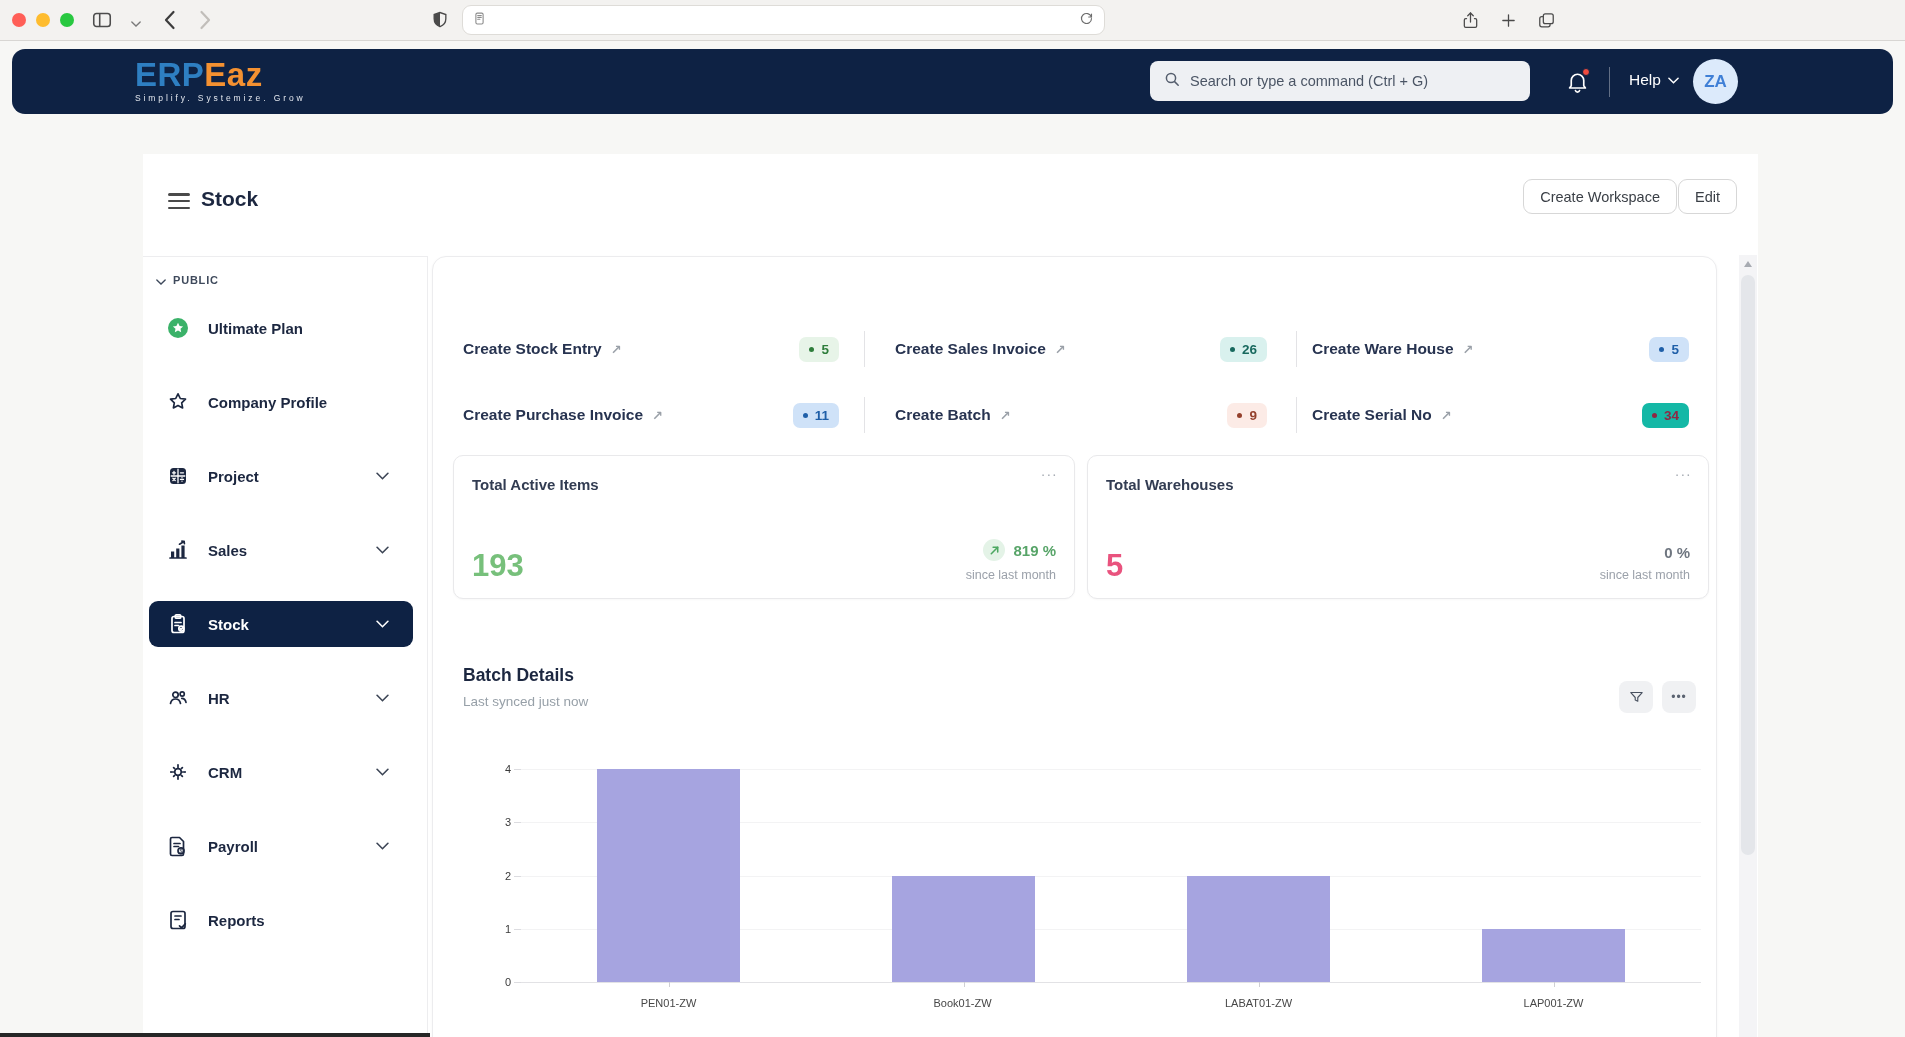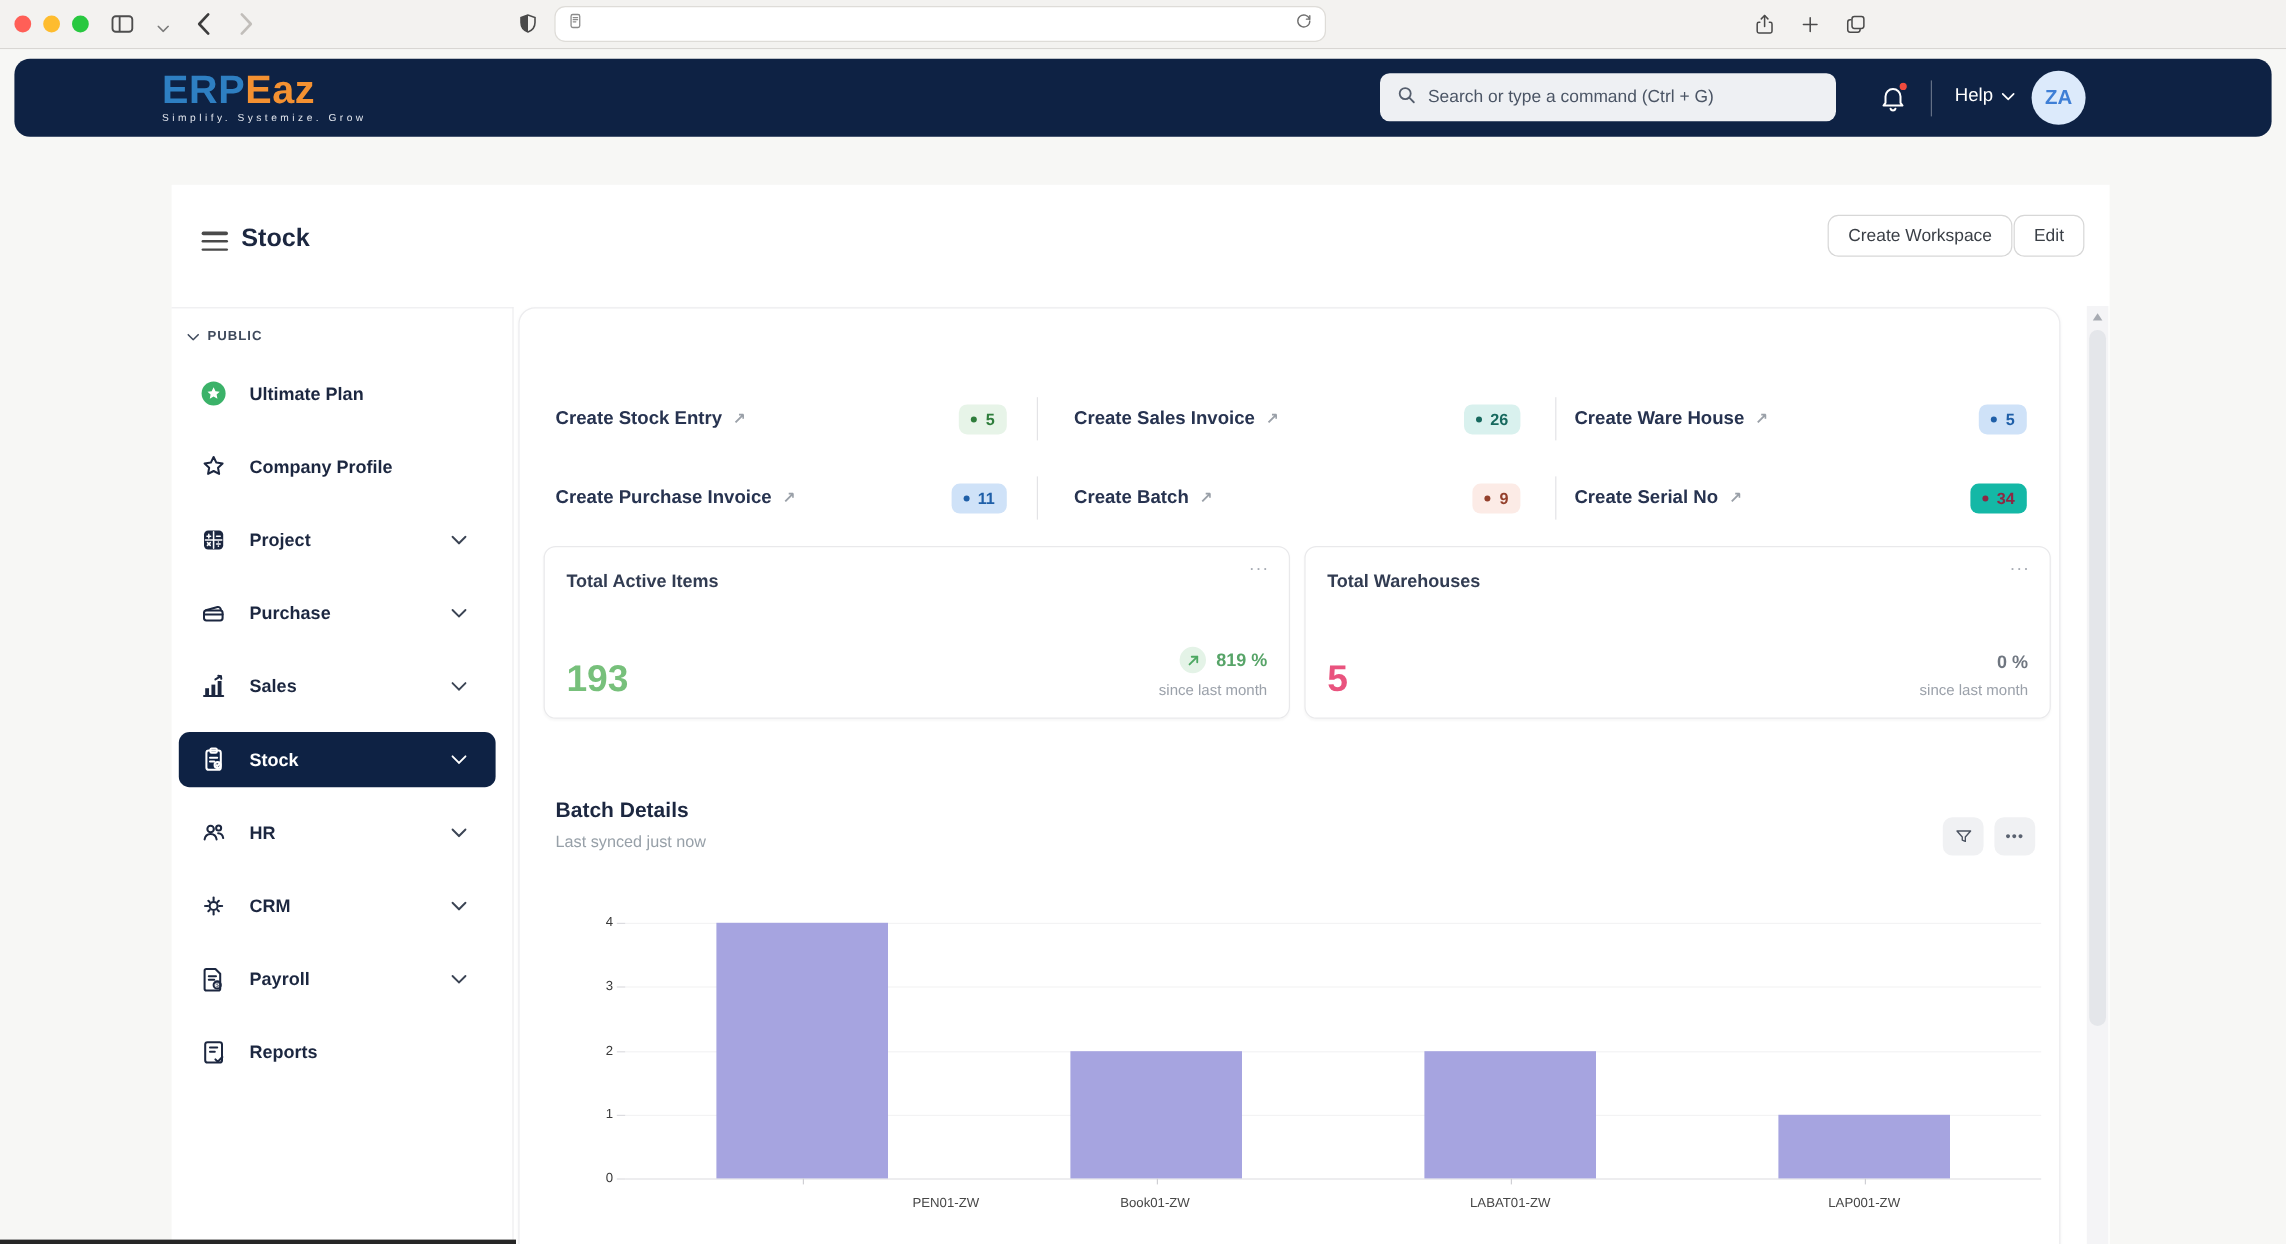--- a/index.html
+++ b/index.html
@@ -47,21 +47,21 @@
   .menu-btn span { display:block; height:2.5px; border-radius:2px; background:#4a4a4a; }
   .page-title { position:absolute; left:58px; top:33px; font-size:21px; font-weight:700; color:#1c2740; }
   .top-btn { position:absolute; top:25px; height:35px; background:#fff; border:1px solid #d7d7d7; border-radius:9px; font-size:14.5px; color:#3a3f46; display:flex; align-items:center; justify-content:center; padding:0 16px; cursor:pointer; font-family:"Liberation Sans",sans-serif; }
   .btn-create { right:81px; } .btn-edit { right:21px; }
 
   
   .sidebar { position:absolute; left:0; top:102px; bottom:0; width:285px; border-top:1px solid #ededef; border-right:1px solid #ededef;text-align:right; }
   .public-row { position:absolute; left:13px; top:14px; display:flex; align-items:center; gap:7px; color:#45506200; cursor:pointer; }
   .public-row .chev { color:#3f4a5c; }
   .public-label { font-size:11px; font-weight:700; letter-spacing:.8px; color:#3f4a5c; }
-  .side-list { position:absolute; left:6px; right:14px; top:48px; display:flex; flex-direction:column; gap:15px; }
+  .side-list { position:absolute; left:6px; right:14px; top:48px; display:flex; flex-direction:column; gap:28px; }
   .side-item { position:relative; height:46px; display:flex; align-items:center; padding-left:16px; border-radius:9px; color:#1c2740; cursor:pointer; }
   .side-item .si-icon { width:26px; height:26px; display:flex; align-items:center; justify-content:center; }
   .side-item .si-icon svg { width:24px; height:24px; }
   .side-item .si-label { margin-left:17px; font-size:15px; font-weight:700; }
   .side-item .si-chev { position:absolute; right:24px; color:#3b4454; display:flex; }
   .side-item.selected { background:#0e2244; color:#fff; }
   .side-item.selected .si-chev { color:#fff; }
 
   
   .main-card { position:absolute; left:289px; top:102px; width:1285px; height:870px; background:#fff; border:1px solid #ececee; border-radius:14px; box-shadow:0 1px 3px rgba(20,20,40,.04); }
@@ -270,35 +270,20 @@
               <span class="si-label">Project</span>
               <span class="si-chev">
                 <svg width="13" height="8" viewBox="0 0 12 7" fill="none" stroke="currentColor" stroke-width="1.5" stroke-linecap="round">
                   <path d="M1 1l5 5 5-5"></path>
                 </svg>
               </span>
             </div>
             <div class="side-item">
               <span class="si-icon">
                 <svg viewBox="0 0 24 24" fill="none" stroke="currentColor" stroke-width="1.7" stroke-linecap="round" stroke-linejoin="round">
-                  <path d="M5.5 9.6l9.8-2.7a2 2 0 012.5 1.4l.3 1.3"></path>
-                  <rect x="4" y="9.8" width="15.5" height="8.2" rx="2"></rect>
-                  <path d="M4 13h15.5"></path>
-                </svg>
-              </span>
-              <span class="si-label">Purchase</span>
-              <span class="si-chev">
-                <svg width="13" height="8" viewBox="0 0 12 7" fill="none" stroke="currentColor" stroke-width="1.5" stroke-linecap="round">
-                  <path d="M1 1l5 5 5-5"></path>
-                </svg>
-              </span>
-            </div>
-            <div class="side-item">
-              <span class="si-icon">
-                <svg viewBox="0 0 24 24" fill="none" stroke="currentColor" stroke-width="1.7" stroke-linecap="round" stroke-linejoin="round">
                   <path d="M4 20h16"></path>
                   <rect x="5" y="13.5" width="3.2" height="6.5" fill="currentColor" stroke="none"></rect>
                   <rect x="10.2" y="10.5" width="3.2" height="9.5" fill="currentColor" stroke="none"></rect>
                   <rect x="15.4" y="7.5" width="3.2" height="12.5" fill="currentColor" stroke="none"></rect>
                   <path d="M13.5 6.2l4.6-2.7"></path>
                   <path d="M15.9 3.2l2.2.3.3 2.2"></path>
                 </svg>
               </span>
               <span class="si-label">Sales</span>
               <span class="si-chev">
@@ -507,21 +492,21 @@
             <div class="ytick-stub" style="top: 106.5px;"></div>
             <div class="ytick-label" style="top: 106.5px;">2</div>
             <div class="gridline" style="top: 53.25px;"></div>
             <div class="ytick-stub" style="top: 53.25px;"></div>
             <div class="ytick-label" style="top: 53.25px;">3</div>
             <div class="gridline" style="top: 0px;"></div>
             <div class="ytick-stub" style="top: 0px;"></div>
             <div class="ytick-label" style="top: 0px;">4</div>
             <div class="bar" style="left: 76px; height: 213px; background: rgb(166, 164, 224);"></div>
             <div class="cat-tick" style="left: 147.5px;"></div>
-            <div class="cat-label" style="left: 0px; width: 295px; text-align: right;">PEN01-ZW</div>
+            <div class="cat-label" style="left: 0px; width: 295px;">PEN01-ZW</div>
             <div class="bar" style="left: 371px; height: 106.5px; background: rgb(166, 164, 224);"></div>
             <div class="cat-tick" style="left: 442.5px;"></div>
             <div class="cat-label" style="left: 294px; width: 295px;">Book01-ZW</div>
             <div class="bar" style="left: 666px; height: 106.5px; background: rgb(166, 164, 224);"></div>
             <div class="cat-tick" style="left: 737.5px;"></div>
             <div class="cat-label" style="left: 590px; width: 295px;">LABAT01-ZW</div>
             <div class="bar" style="left: 961px; height: 53.25px; background: rgb(166, 164, 224);"></div>
             <div class="cat-tick" style="left: 1032.5px;"></div>
             <div class="cat-label" style="left: 885px; width: 295px;">LAP001-ZW</div>
           </div>

